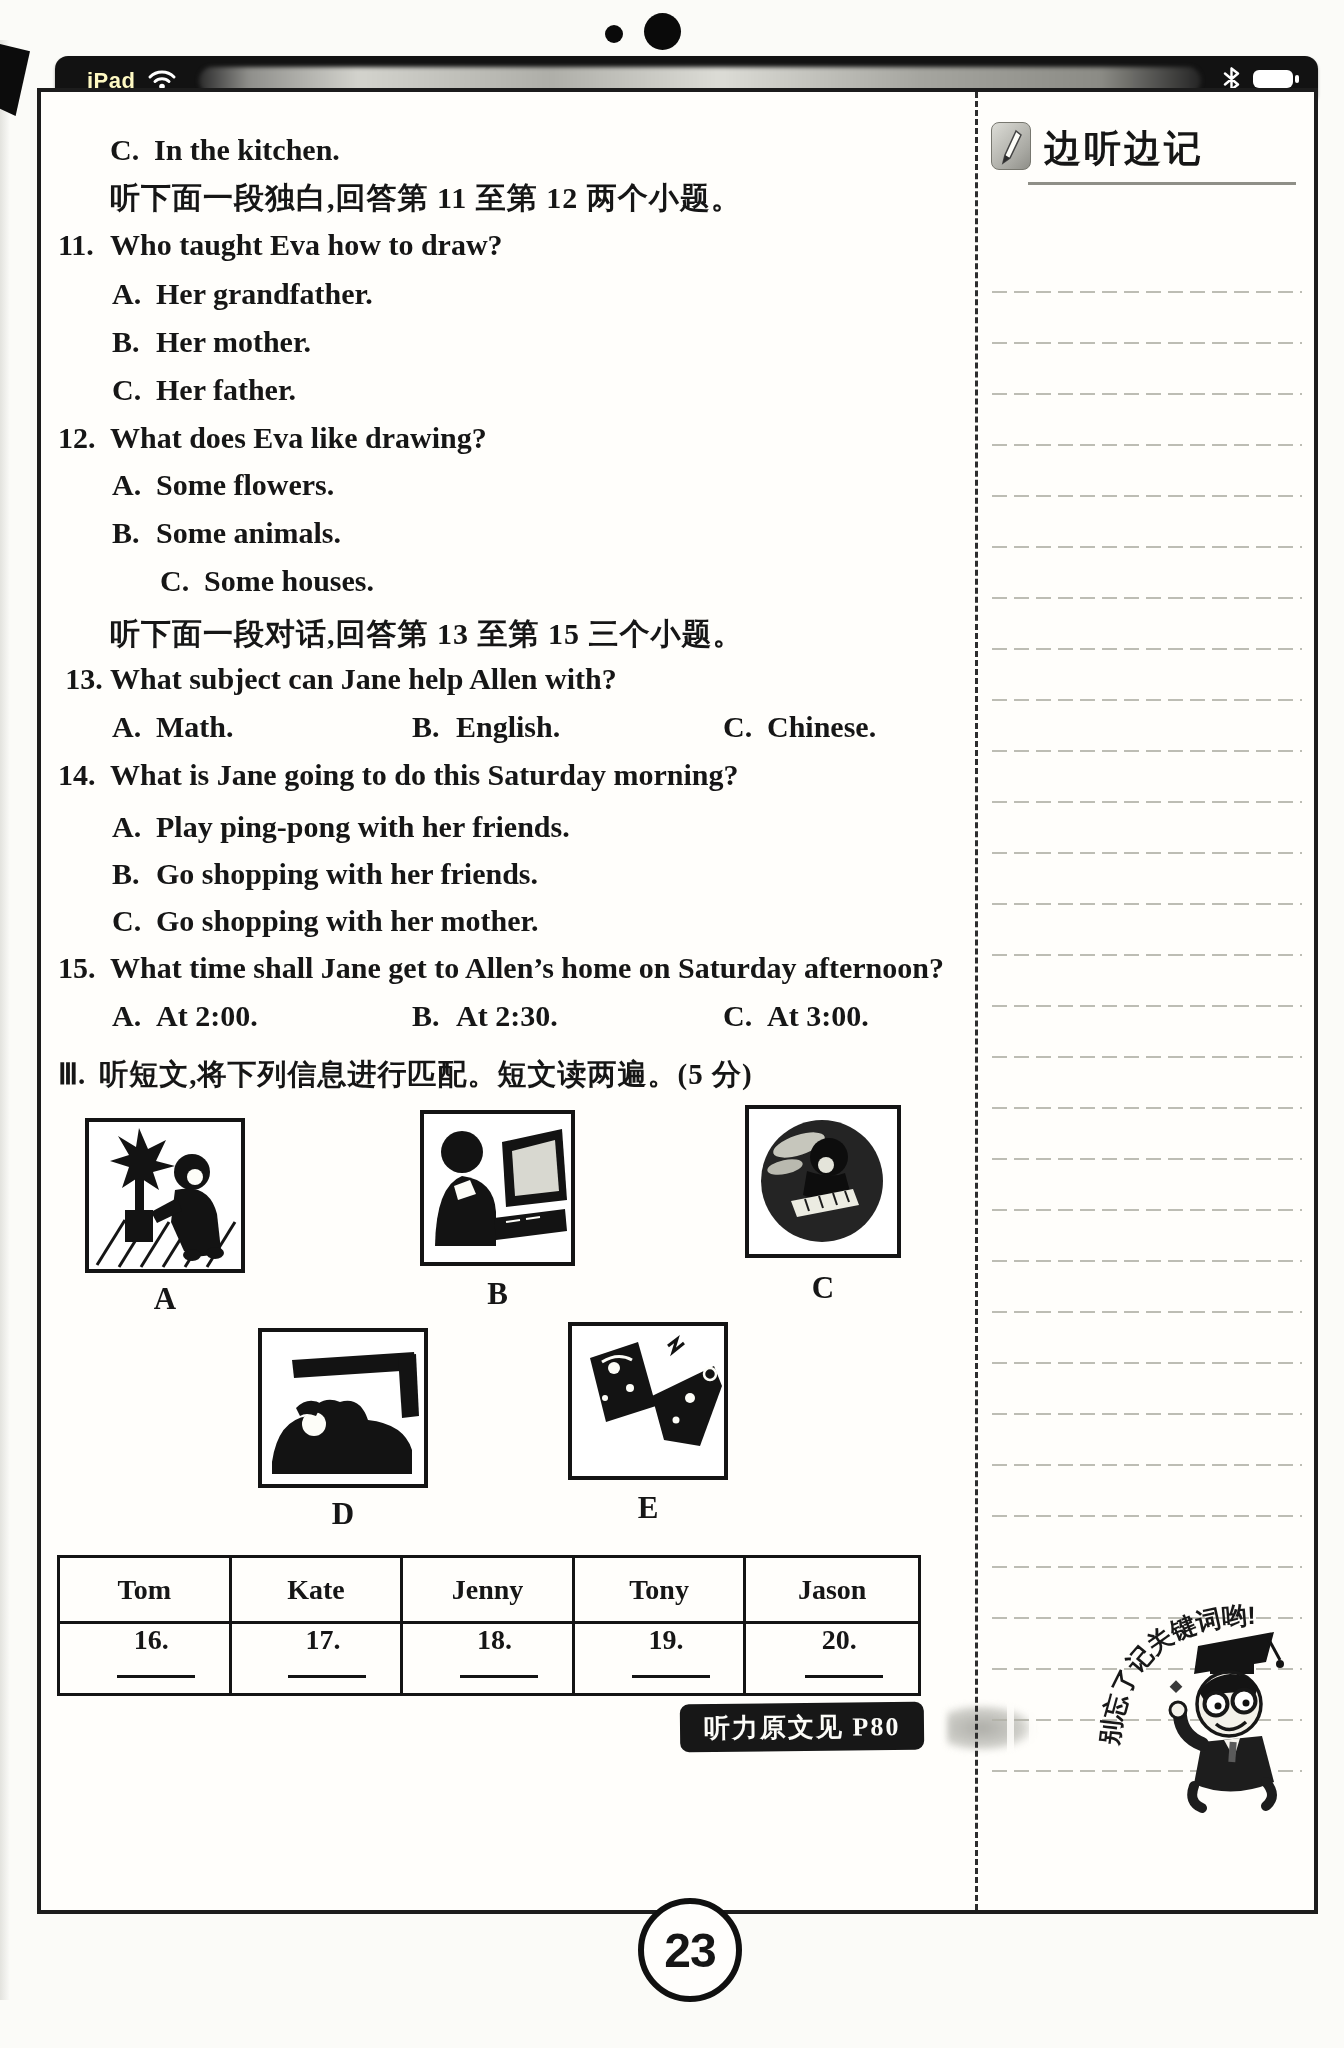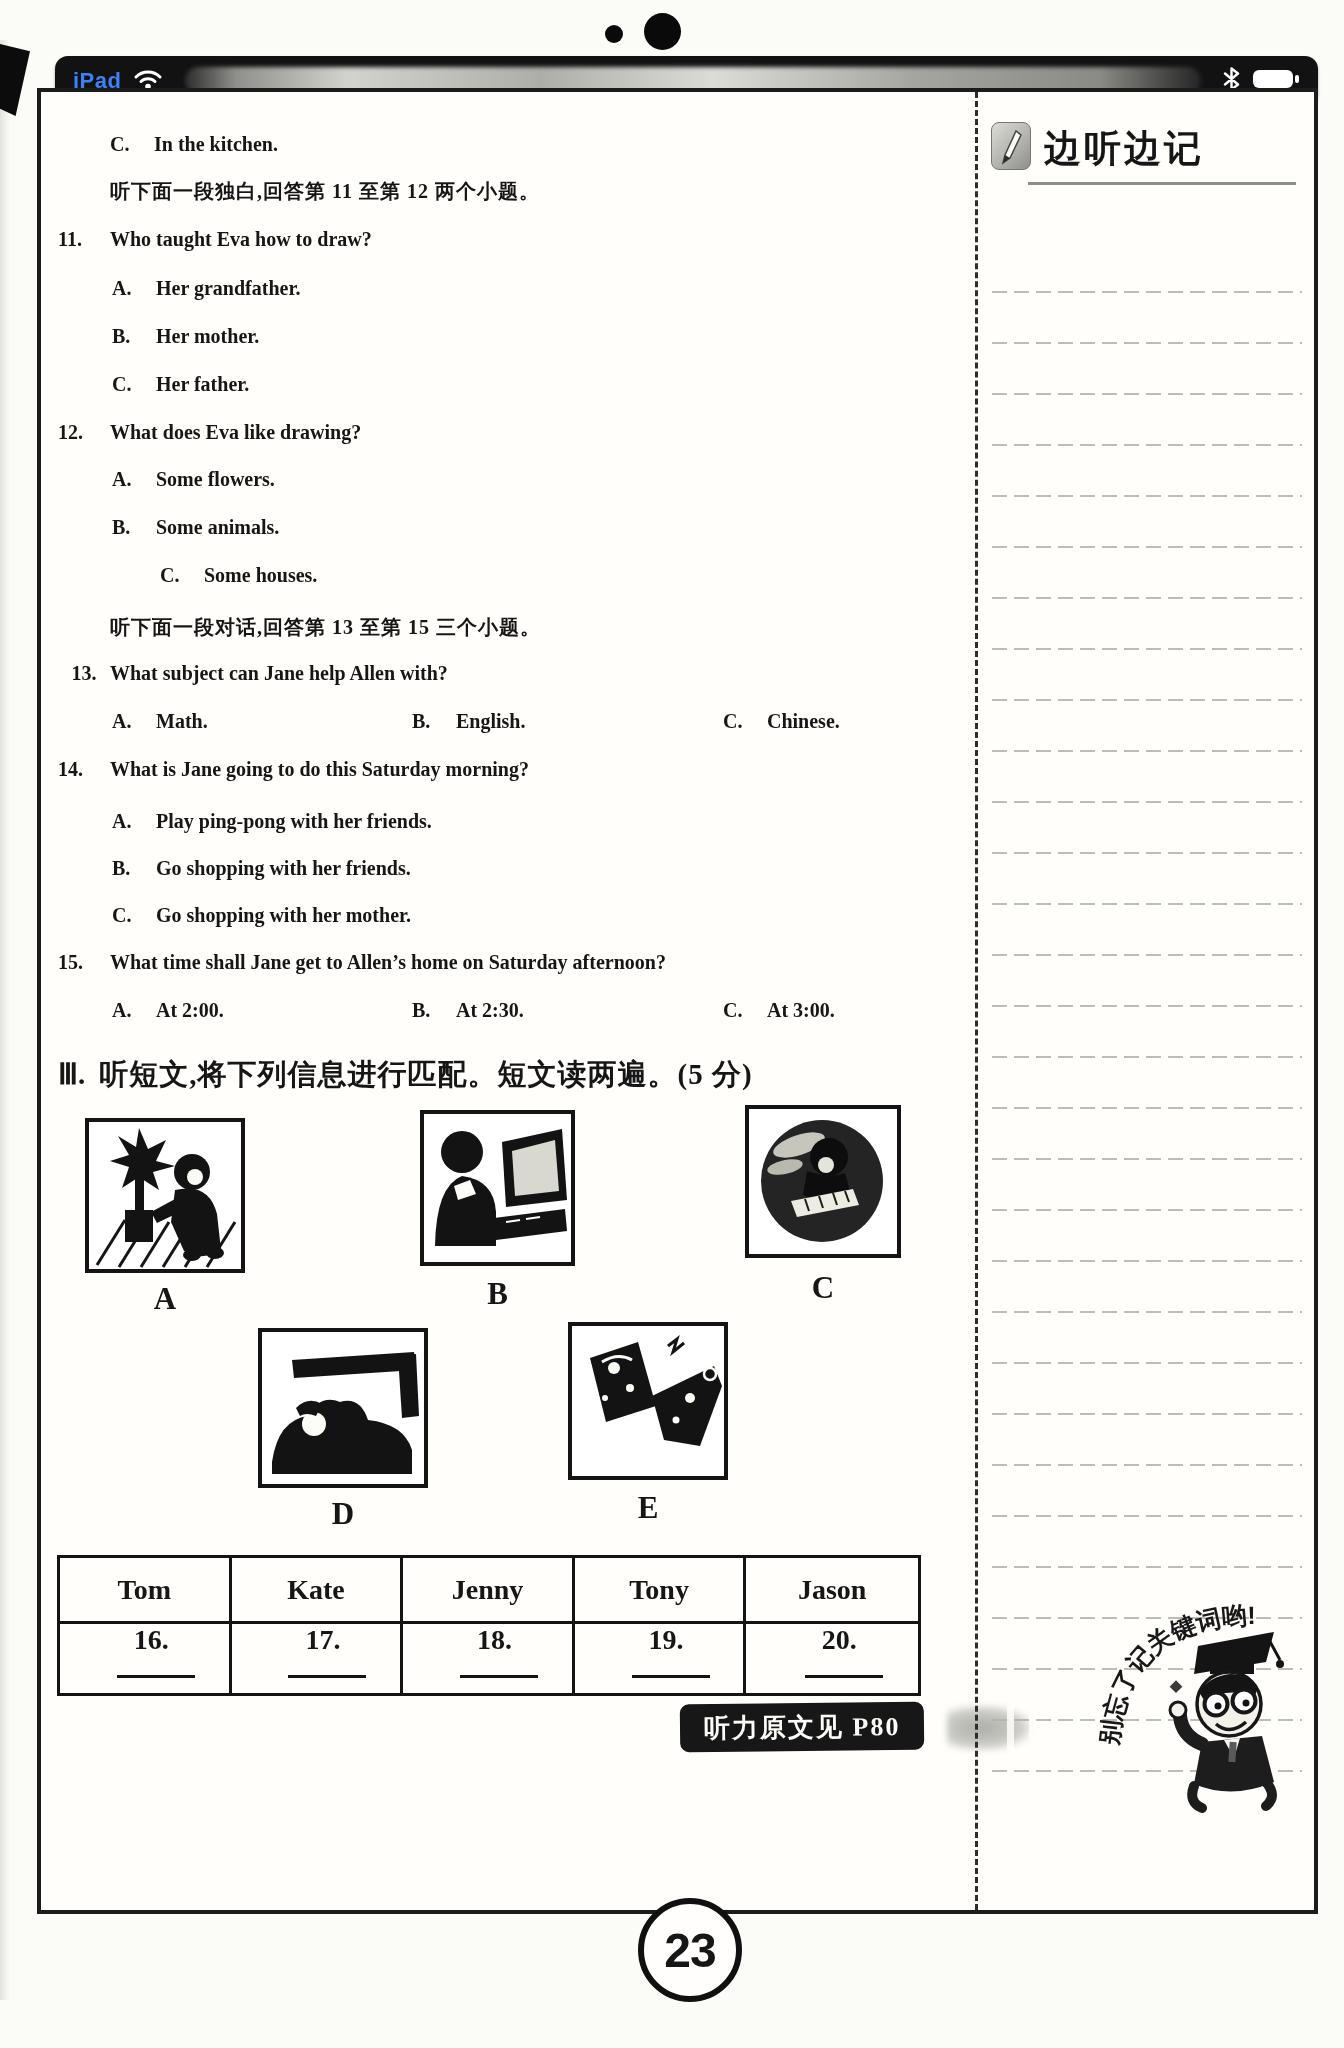--- a/index.html
+++ b/index.html
@@ -15,31 +15,31 @@
     background:#0c0c0c; clip-path:polygon(0 0,100% 10%,52% 100%,0 90%); }
   .top-dot-small { position:absolute; left:605px; top:25px; width:18px; height:18px;
     border-radius:50%; background:#0a0a0a; }
   .top-dot-big { position:absolute; left:644px; top:13px; width:37px; height:37px;
     border-radius:50%; background:#0a0a0a; }
 
   
   .statusbar { position:absolute; left:55px; top:56px; width:1263px; height:49px;
     background:#121212; border-radius:13px; display:flex; align-items:center;
     padding:0 18px; gap:12px; box-shadow:0 2px 3px rgba(0,0,0,.35); }
-  .statusbar .dev { color:#3b82f6; font:700 22px "Liberation Sans",sans-serif; letter-spacing:.5px; }
+  .statusbar .dev { color:#fef9c3; font:700 22px "Liberation Sans",sans-serif; letter-spacing:.5px;margin-left:14px; }
   .blur-strip { flex:1; height:27px; margin:0 10px; border-radius:14px;
     background:linear-gradient(90deg,#2c2c2c 0%,#8f8f8b 5%,#d3d3cd 16%,#aeaea8 35%,
       #dcdcd6 52%,#a5a59f 72%,#8b8b85 90%,#252525 100%);
     filter:blur(2px); }
 
   
   .page { position:absolute; left:37px; top:88px; width:1281px; height:1826px;
     background:#fffefb; border:4px solid #1c1c1c; }
 
-  .t { position:absolute; white-space:nowrap; font-size:20px; font-weight:600;font-family:Liberation Serif, serif; }
+  .t { position:absolute; white-space:nowrap; font-size:30px; font-weight:600;font-family:Liberation Serif, serif; }
   .cjk { font-weight:700; letter-spacing:1px; }
   .qnum { display:inline-block; width:52px; font-weight:700; }
   .optletter { display:inline-block; width:44px; font-weight:700; }
 
   .h3 { position:absolute; left:17px; font-size:29px; font-weight:700; white-space:nowrap; }
   .h3 .numeral { margin-right:14px; }
 
   
   .pic { position:absolute; border:4px solid #141414; background:#fff; }
   .pic svg { display:block; }

